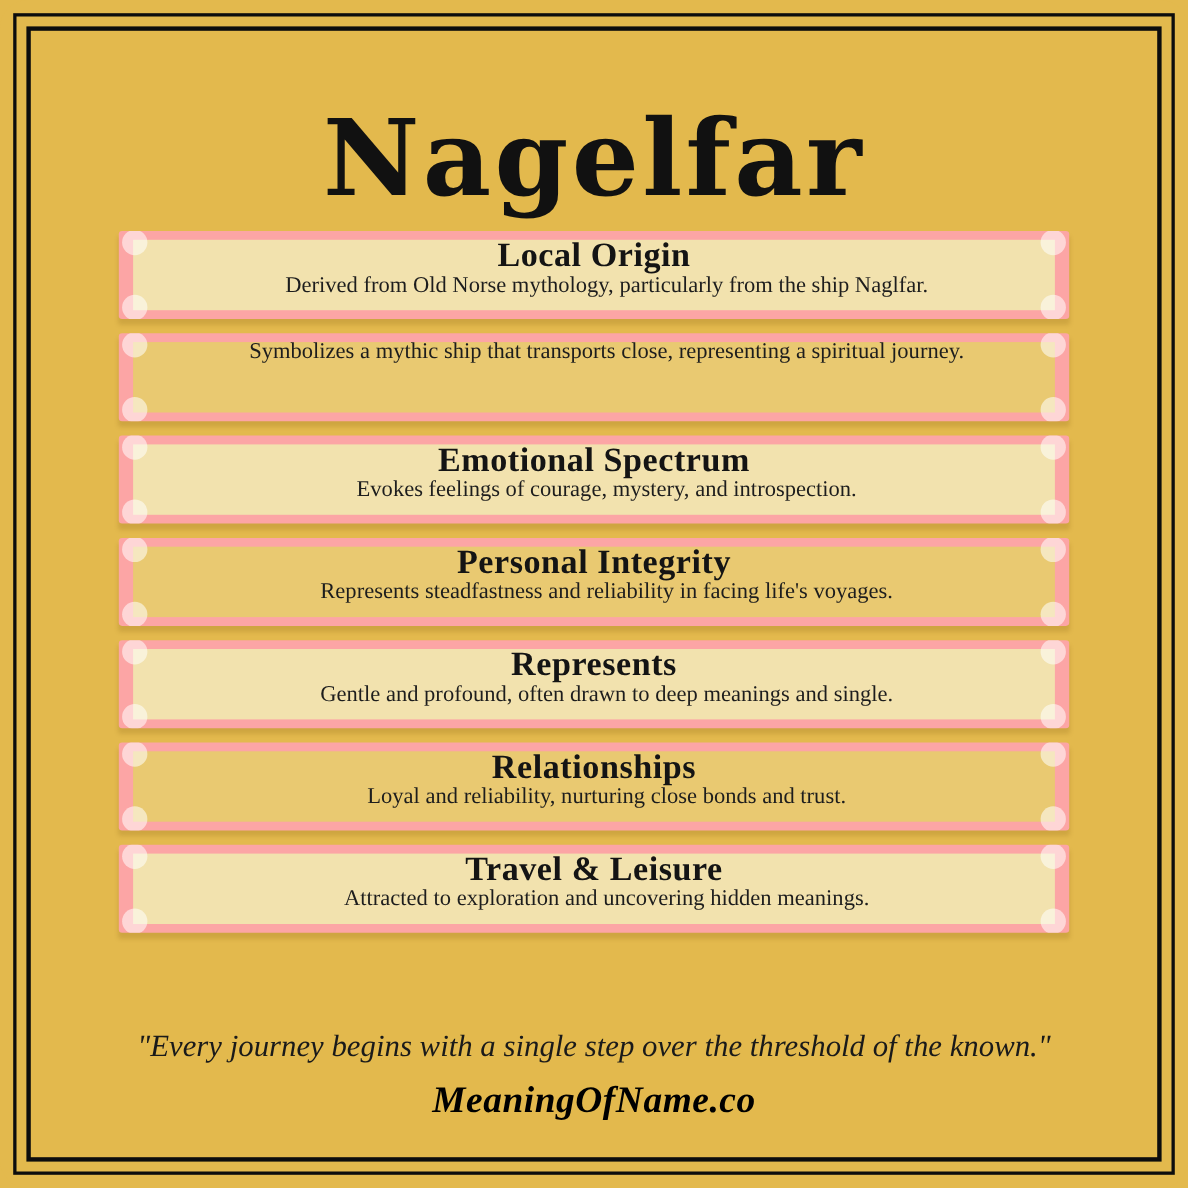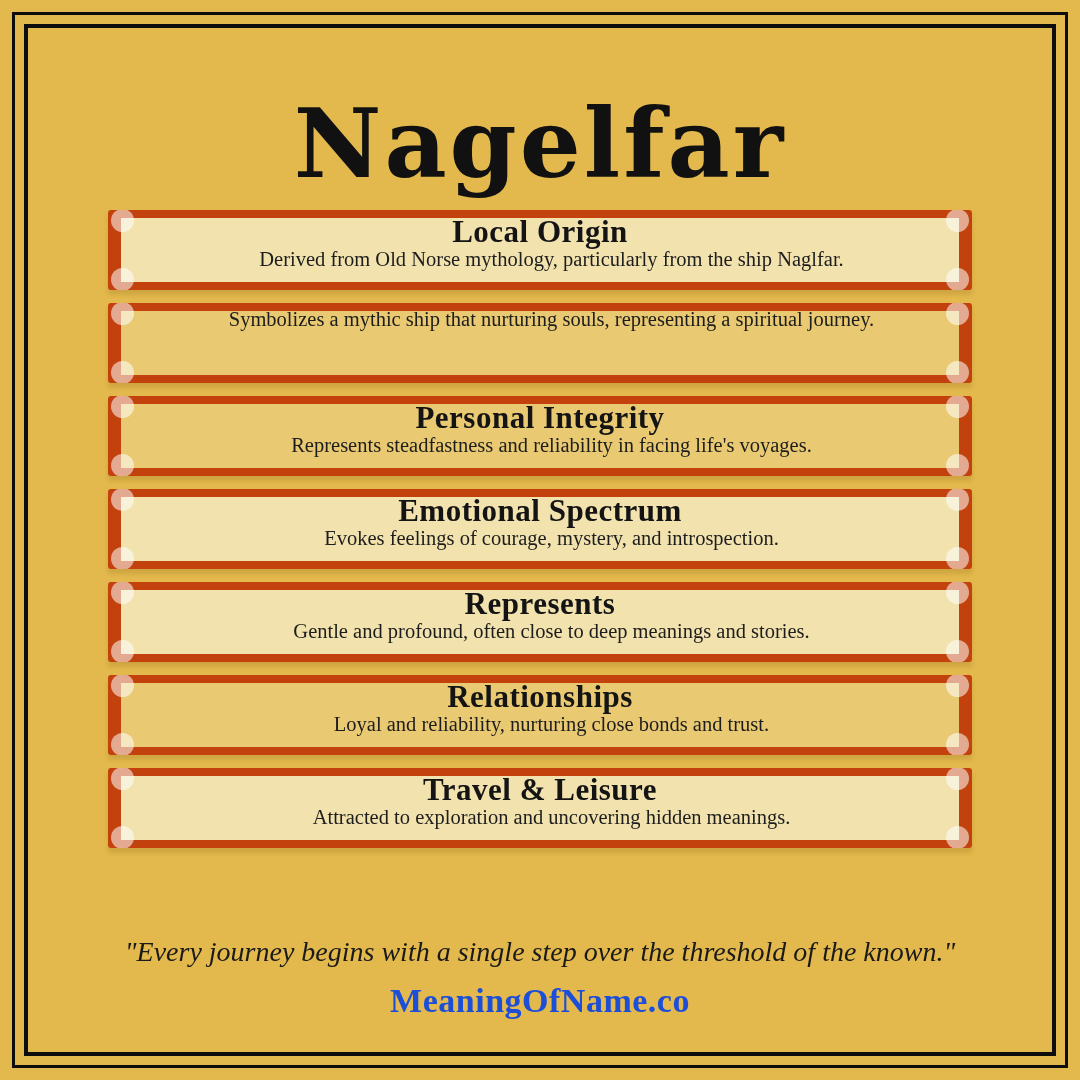--- a/index.html
+++ b/index.html
@@ -45,21 +45,21 @@
   .cards {
     position: absolute;
     top: 210px;
     left: 108px;
     width: 864px;
   }
   .card {
     position: relative;
     height: 80px;
     margin-bottom: 13px;
-    background: #c2410c;
+    background: #fca5a5;
     border-radius: 3px;
     box-shadow: 0 5px 4px rgba(116, 77, 10, 0.18);
     overflow: hidden;
   }
   .card-inner {
     position: absolute;
     left: 13px;
     right: 13px;
     top: 8px;
     bottom: 8px;
@@ -108,21 +108,22 @@
   }
   .brand {
     position: absolute;
     top: 982px;
     left: 0;
     right: 0;
     text-align: center;
     font-weight: 700;
     font-size: 34px;
     letter-spacing: 0.5px;
-    color: #1d4ed8;
+    color: #000000;
+    font-style: italic;
   }
 </style>
 </head>
 <body>
 
 <div class="stage">
 
   <div class="frame-outer"></div>
   <div class="frame-inner"></div>
 
@@ -142,21 +143,33 @@
       </div>
     </div>
 
     <div class="card dark">
       <div class="card-inner"></div>
       <span class="rivet tl"></span>
       <span class="rivet tr"></span>
       <span class="rivet bl"></span>
       <span class="rivet br"></span>
       <div class="card-text">
-        <div class="card-desc">Symbolizes a mythic ship that nurturing souls, representing a spiritual journey.</div>
+        <div class="card-desc">Symbolizes a mythic ship that transports close, representing a spiritual journey.</div>
+      </div>
+    </div>
+
+    <div class="card light">
+      <div class="card-inner"></div>
+      <span class="rivet tl"></span>
+      <span class="rivet tr"></span>
+      <span class="rivet bl"></span>
+      <span class="rivet br"></span>
+      <div class="card-text">
+        <div class="card-heading">Emotional Spectrum</div>
+        <div class="card-desc">Evokes feelings of courage, mystery, and introspection.</div>
       </div>
     </div>
 
     <div class="card dark">
       <div class="card-inner"></div>
       <span class="rivet tl"></span>
       <span class="rivet tr"></span>
       <span class="rivet bl"></span>
       <span class="rivet br"></span>
       <div class="card-text">
@@ -165,34 +178,22 @@
       </div>
     </div>
 
     <div class="card light">
       <div class="card-inner"></div>
       <span class="rivet tl"></span>
       <span class="rivet tr"></span>
       <span class="rivet bl"></span>
       <span class="rivet br"></span>
       <div class="card-text">
-        <div class="card-heading">Emotional Spectrum</div>
-        <div class="card-desc">Evokes feelings of courage, mystery, and introspection.</div>
-      </div>
-    </div>
-
-    <div class="card light">
-      <div class="card-inner"></div>
-      <span class="rivet tl"></span>
-      <span class="rivet tr"></span>
-      <span class="rivet bl"></span>
-      <span class="rivet br"></span>
-      <div class="card-text">
         <div class="card-heading">Represents</div>
-        <div class="card-desc">Gentle and profound, often close to deep meanings and stories.</div>
+        <div class="card-desc">Gentle and profound, often drawn to deep meanings and single.</div>
       </div>
     </div>
 
     <div class="card dark">
       <div class="card-inner"></div>
       <span class="rivet tl"></span>
       <span class="rivet tr"></span>
       <span class="rivet bl"></span>
       <span class="rivet br"></span>
       <div class="card-text">

